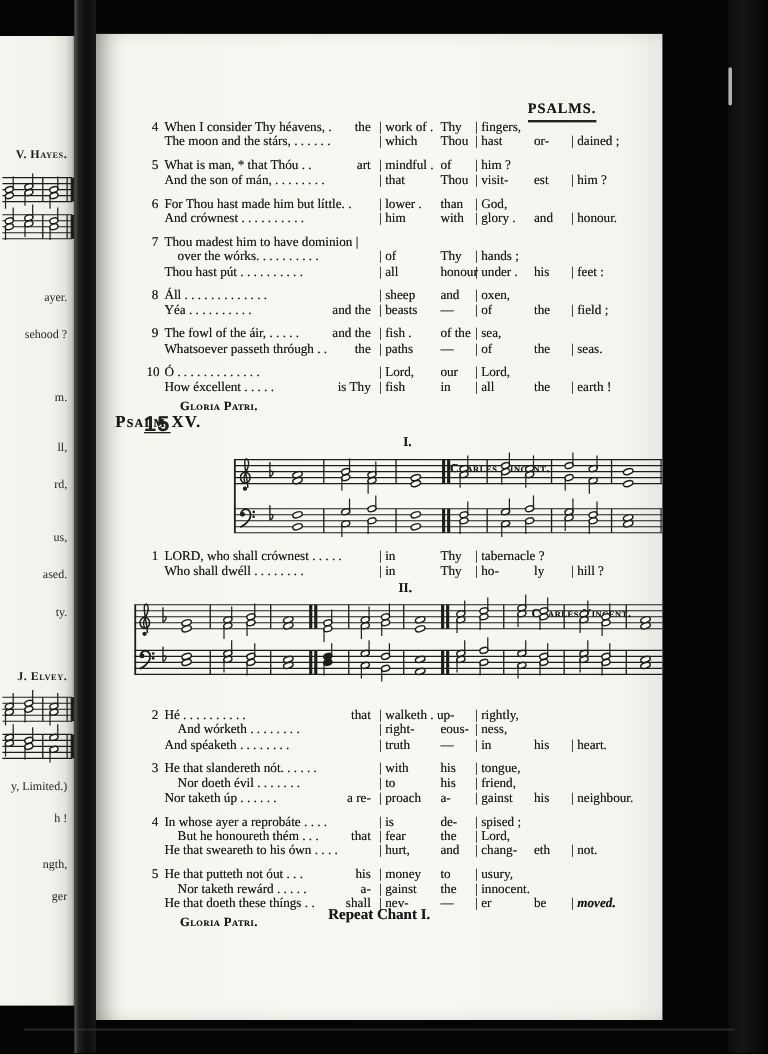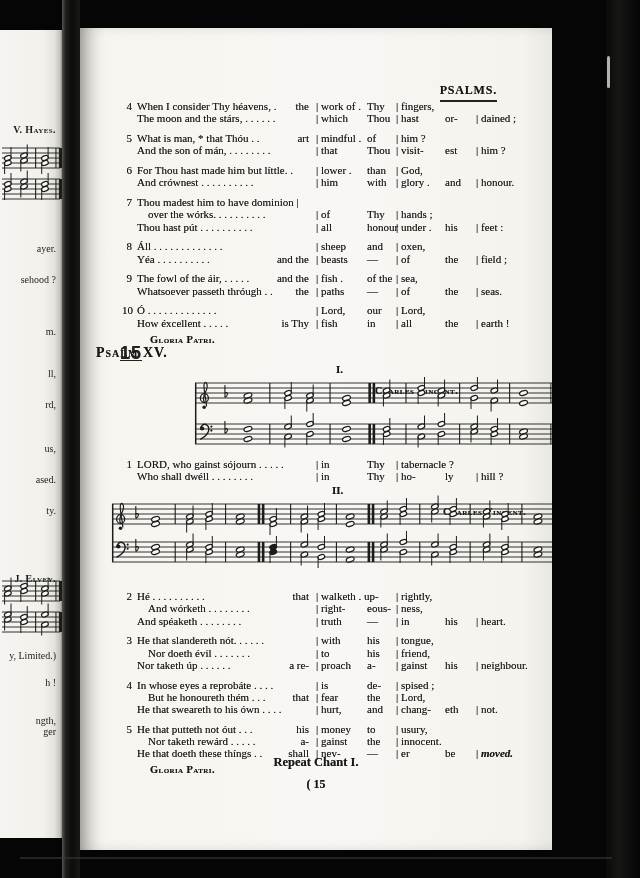--- a/index.html
+++ b/index.html
@@ -66,25 +66,25 @@
     <div id="left-frags">
         <span class="lfrag sc" style="top: 94px;">V. Hayes.</span>
         <span class="lfrag" style="top: 213px;">ayer.</span>
         <span class="lfrag" style="top: 244px;">sehood ?</span>
         <span class="lfrag" style="top: 296px;">m.</span>
         <span class="lfrag" style="top: 338px; font-family: Liberation Serif, serif;">ll,</span>
         <span class="lfrag" style="top: 369px;">rd,</span>
         <span class="lfrag" style="top: 413px;">us,</span>
         <span class="lfrag" style="top: 444px;">ased.</span>
         <span class="lfrag" style="top: 475px;">ty.</span>
-        <span class="lfrag sc" style="top: 543px;">J. Elvey.</span>
+        <span class="lfrag sc" style="top: 529px;">J. Elvey.</span>
         <span class="lfrag" style="top: 620px;">y, Limited.)</span>
         <span class="lfrag" style="top: 647px;">h !</span>
         <span class="lfrag" style="top: 685px;">ngth,</span>
-        <span class="lfrag" style="top: 696px; margin-left: 44px;">ger</span>
+        <span class="lfrag" style="top: 712px; margin-left: 44px;">ger</span>
       </div>
     <svg id="lfrag1" class="lf-svg" style="top:113px" viewBox="0 0 58 60" width="58" height="60">
         <line x1="0" y1="5" x2="58" y2="5" stroke="#1c1c1b" stroke-width="0.9"></line>
         <line x1="0" y1="10" x2="58" y2="10" stroke="#1c1c1b" stroke-width="0.9"></line>
         <line x1="0" y1="15" x2="58" y2="15" stroke="#1c1c1b" stroke-width="0.9"></line>
         <line x1="0" y1="20" x2="58" y2="20" stroke="#1c1c1b" stroke-width="0.9"></line>
         <line x1="0" y1="25" x2="58" y2="25" stroke="#1c1c1b" stroke-width="0.9"></line>
         <line x1="0" y1="36" x2="58" y2="36" stroke="#1c1c1b" stroke-width="0.9"></line>
         <line x1="0" y1="41" x2="58" y2="41" stroke="#1c1c1b" stroke-width="0.9"></line>
         <line x1="0" y1="46" x2="58" y2="46" stroke="#1c1c1b" stroke-width="0.9"></line>
@@ -503,21 +503,21 @@
         <line x1="355.875" y1="7" x2="355.875" y2="27" stroke="#1c1c1b" stroke-width="1"></line>
         <rect x="358.875" y="7" width="3.4" height="20" fill="#1c1c1b"></rect>
         <line x1="355.875" y1="48" x2="355.875" y2="68" stroke="#1c1c1b" stroke-width="1"></line>
         <rect x="358.875" y="48" width="3.4" height="20" fill="#1c1c1b"></rect>
       </svg>
 
     <section id="ps15v1" class="vsec">
         <div class="vl">
           <span class="vn">1</span>
           <span class="vr">
-            <span class="vt">LORD, who gainst sójourn . . . . .</span>
+            <span class="vt">LORD, who shall crównest . . . . .</span>
             <span class="sp"></span>
             <span class="vtail"></span>
           </span>
           <span class="pbar">|</span>
           <span class="cell">in</span>
           <span class="cell">Thy</span>
           <span class="pbar">|</span>
           <span class="cell">tabernacle ?</span>
           <span class="cell"></span>
         </div>
@@ -779,21 +779,21 @@
           <span class="cell">a-</span>
           <span class="pbar">|</span>
           <span class="cell">gainst</span>
           <span class="cell">his</span>
           <span class="pbar">|</span>
           <span class="cell">neighbour.</span>
         </div>
         <div class="vl vs">
           <span class="vn">4</span>
           <span class="vr">
-            <span class="vt">In whose eyes a reprobáte . . . .</span>
+            <span class="vt">In whose ayer a reprobáte . . . .</span>
             <span class="sp"></span>
             <span class="vtail"></span>
           </span>
           <span class="pbar">|</span>
           <span class="cell">is</span>
           <span class="cell">de-</span>
           <span class="pbar">|</span>
           <span class="cell">spised ;</span>
           <span class="cell"></span>
         </div>
@@ -868,19 +868,18 @@
           <span class="pbar">|</span>
           <span class="cell">er</span>
           <span class="cell">be</span>
           <span class="pbar">|</span>
           <span class="cell bd">moved.</span>
         </div>
       </section>
 
     <div class="repeat">Repeat Chant I.</div>
     <div class="gloria g15">Gloria Patri.</div>
-    <div class="pageno">( 15</div>
   </div>
 
   <div class="right-band"></div>
   <div class="edge-streak"></div>
   <div class="bottom-line"></div>
 </div>
 
 </body></html>

